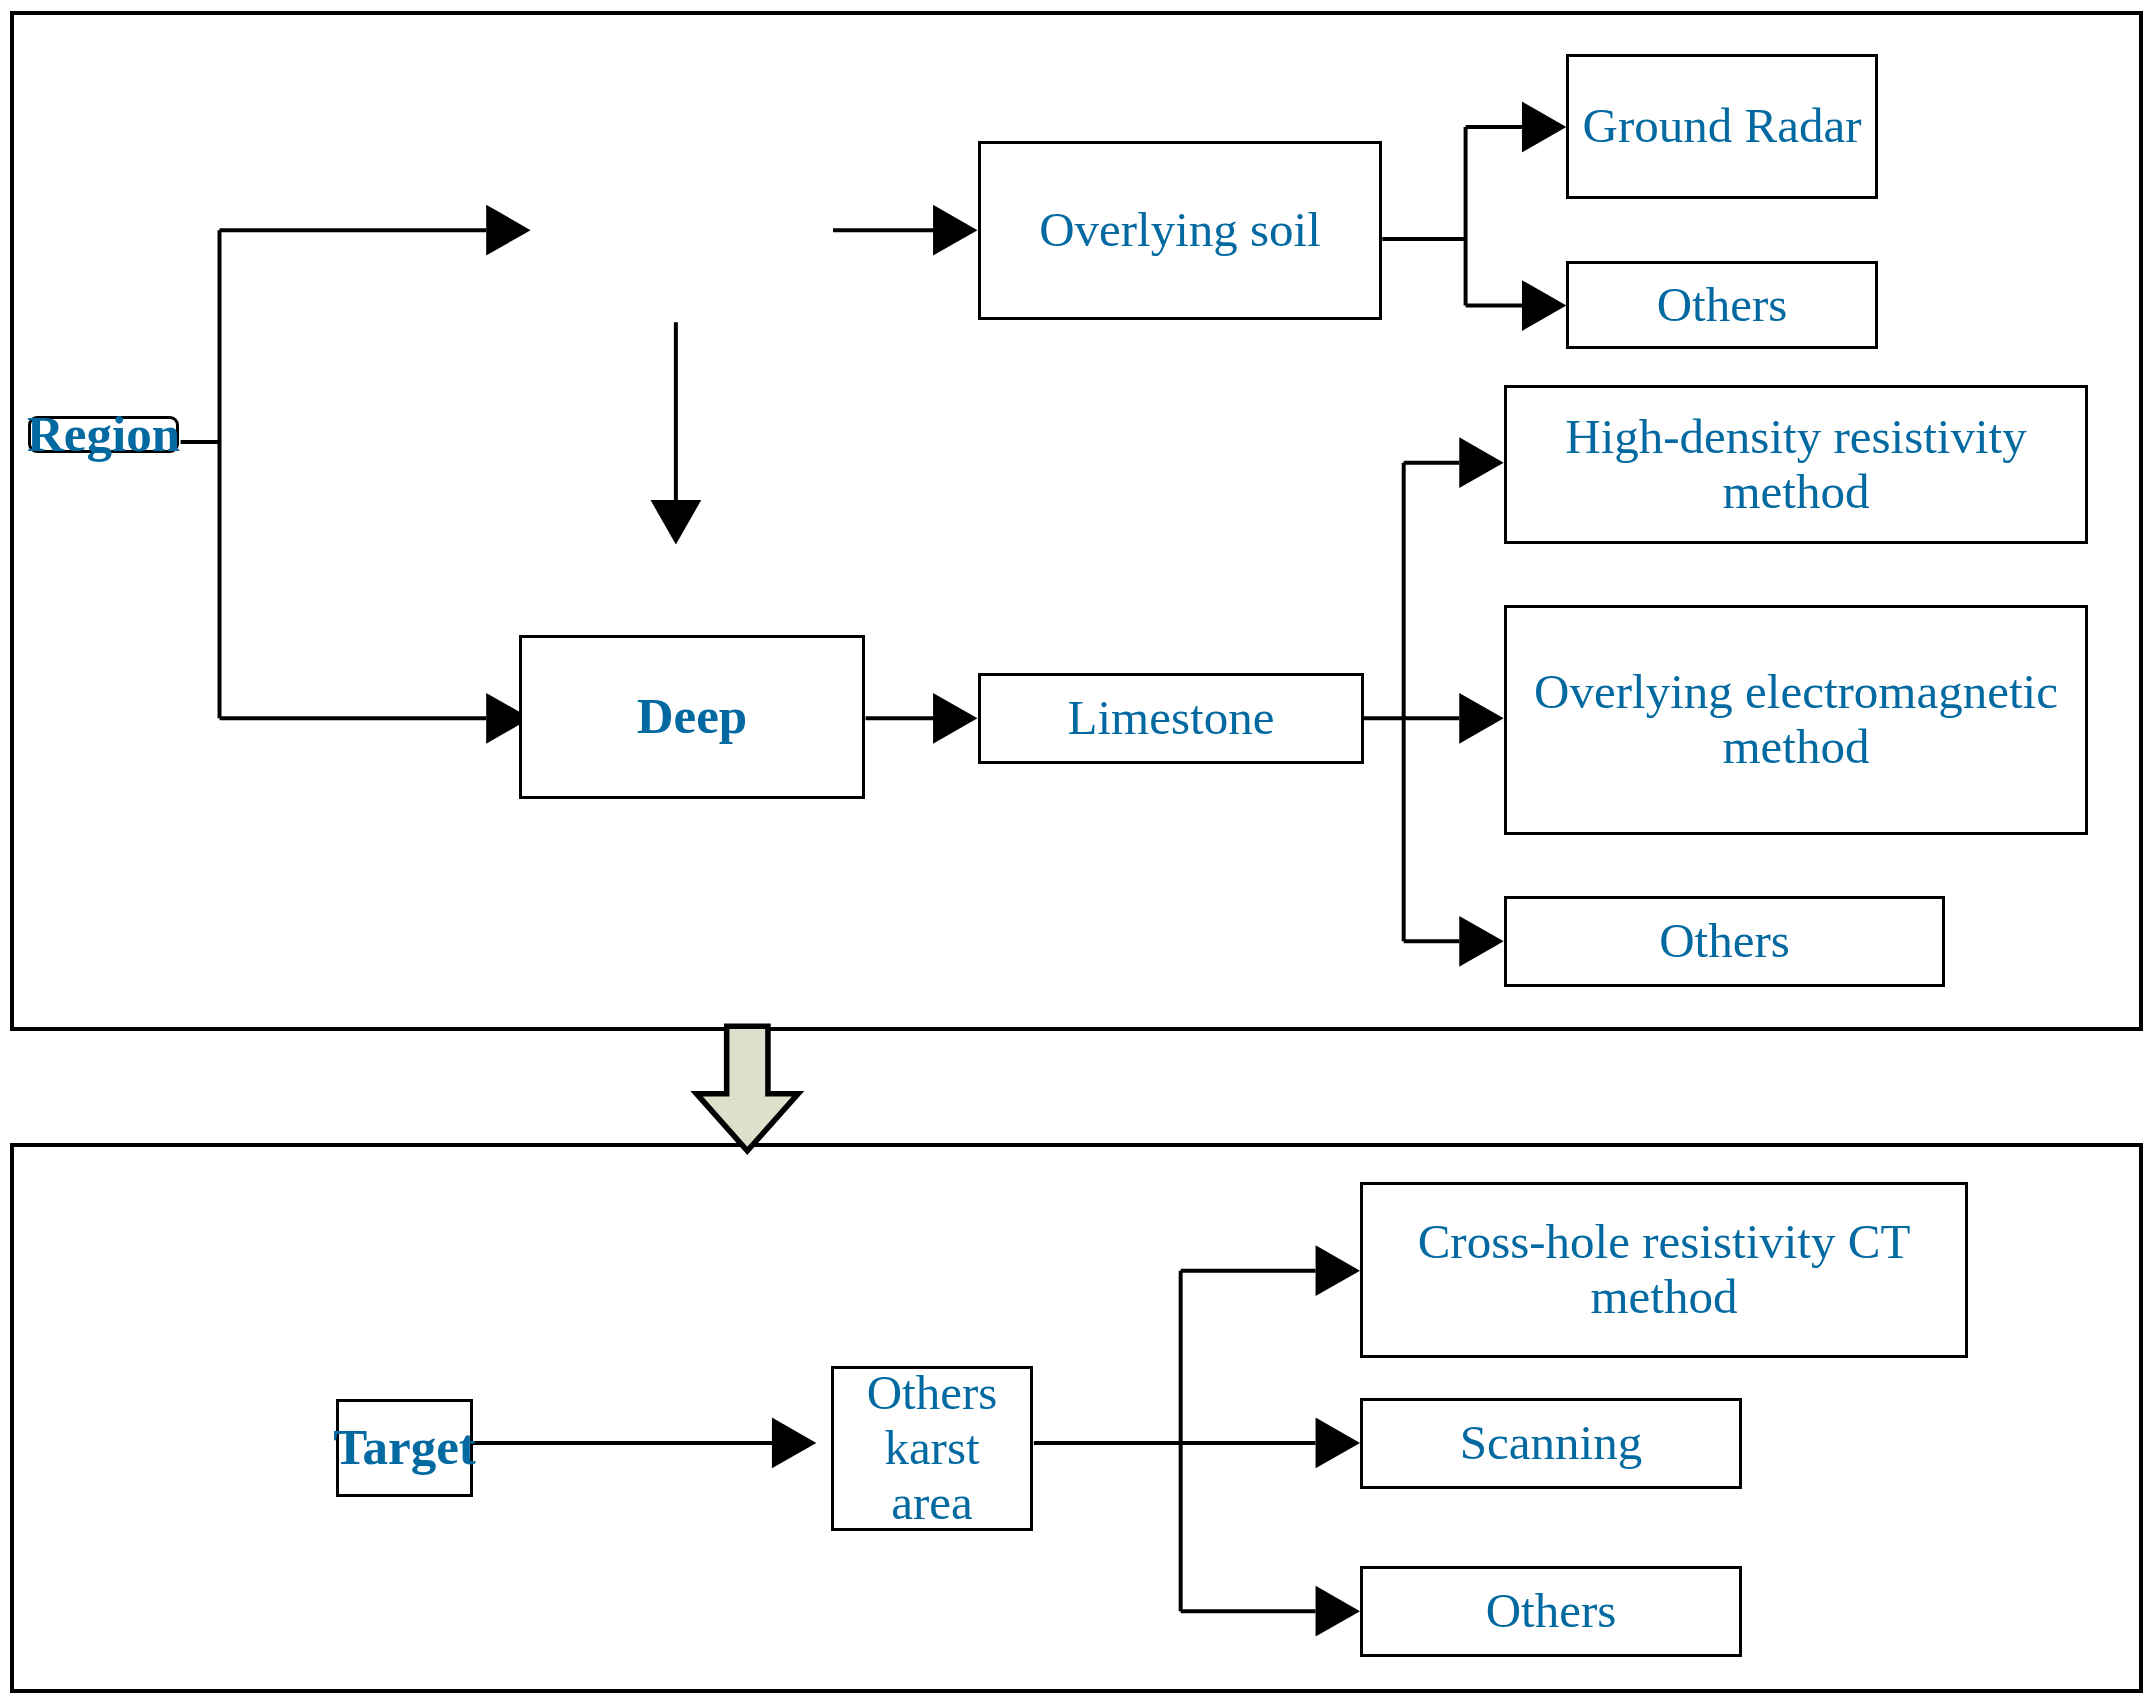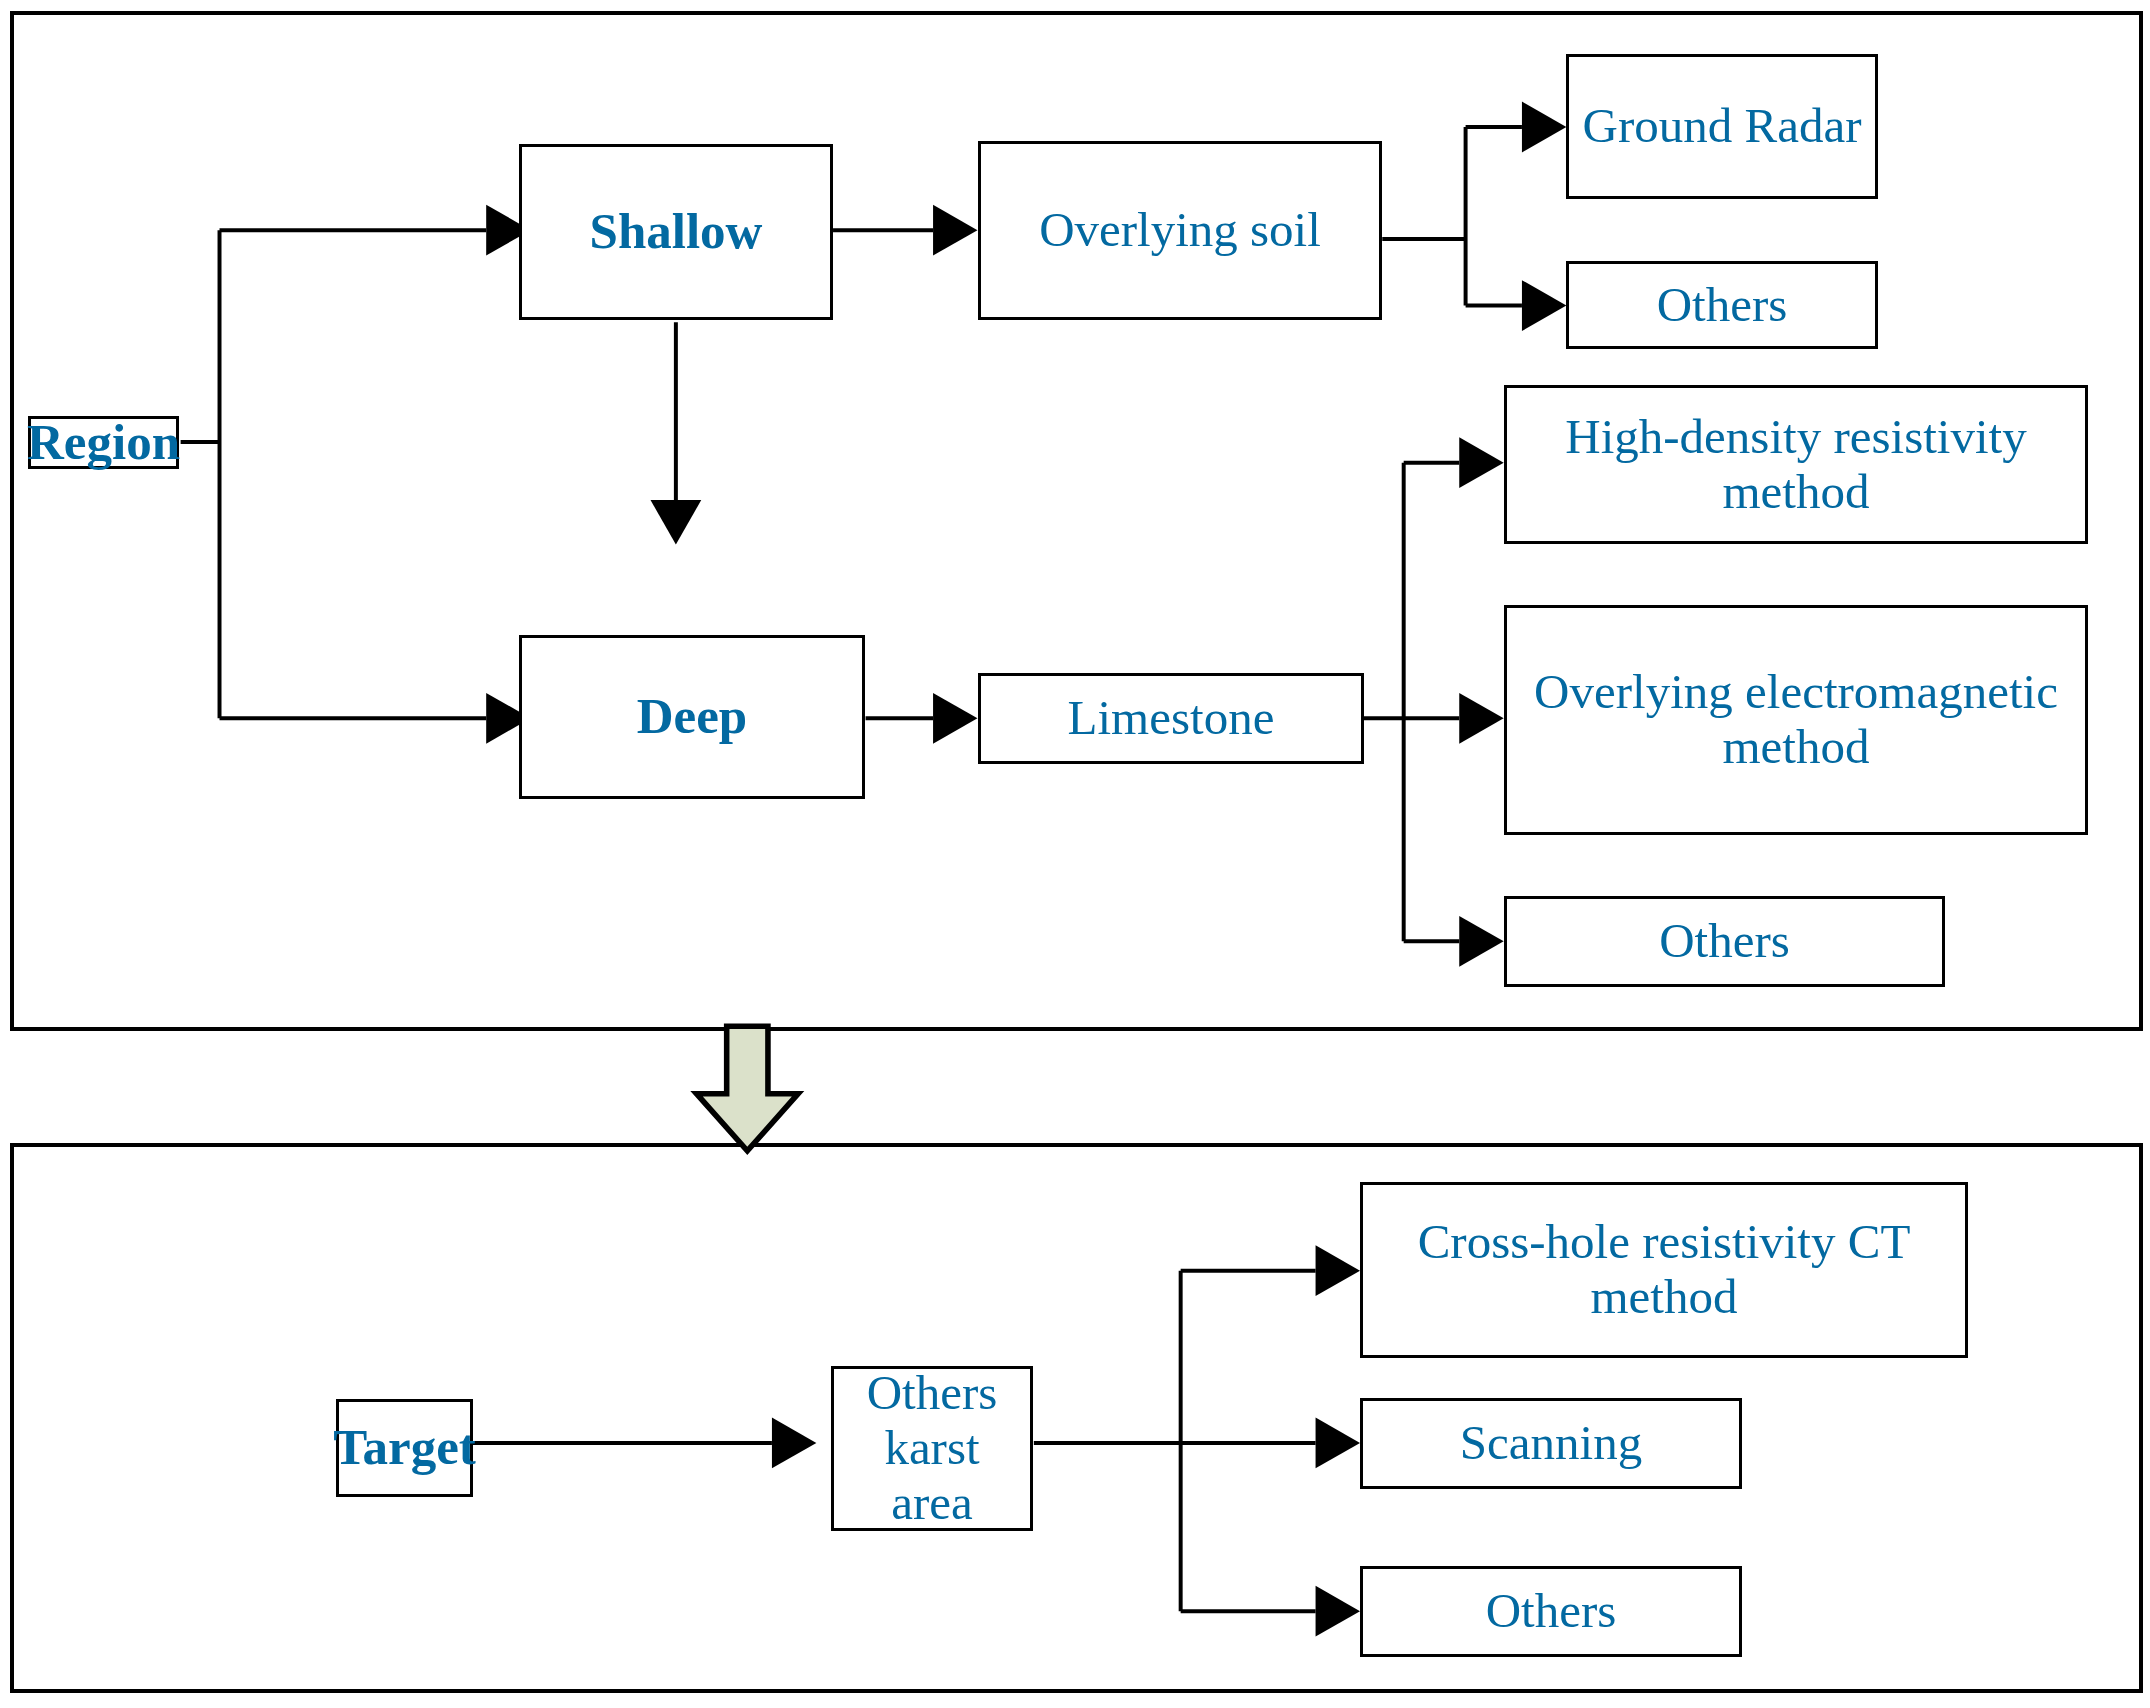--- a/index.html
+++ b/index.html
@@ -97,27 +97,24 @@
     <path class="ln" d="M 1302 1818 L 1487 1818"></path>
     <path class="ln" d="M 1487 1601 L 1487 2030"></path>
     <path class="ln" d="M 1487 1601 L 1657 1601"></path>
     <polygon class="ahead" points="1657,1569 1713,1601 1657,1633"></polygon>
     <path class="ln" d="M 1487 1818 L 1657 1818"></path>
     <polygon class="ahead" points="1657,1786 1713,1818 1657,1850"></polygon>
     <path class="ln" d="M 1487 2030 L 1657 2030"></path>
     <polygon class="ahead" points="1657,1998 1713,2030 1657,2062"></polygon>
   </svg>
 
-  <div class="node bold f64" style="left:28px;top:416px;width:151px;height:53px;">
+  <div class="node bold f64" style="left:28px;top:416px;width:151px;height:37px;border-radius:9px;">
     <span>Region</span>
   </div>
 
-  <div class="node bold f64" style="left:519px;top:144px;width:314px;height:176px;">
-    <span>Shallow</span>
-  </div>
 
   <div class="node bold f64" style="left:519px;top:635px;width:346px;height:164px;">
     <span>Deep</span>
   </div>
 
   <div class="node f62" style="left:978px;top:141px;width:404px;height:179px;">
     <span>Overlying soil</span>
   </div>
 
   <div class="node f62" style="left:978px;top:673px;width:386px;height:91px;">

